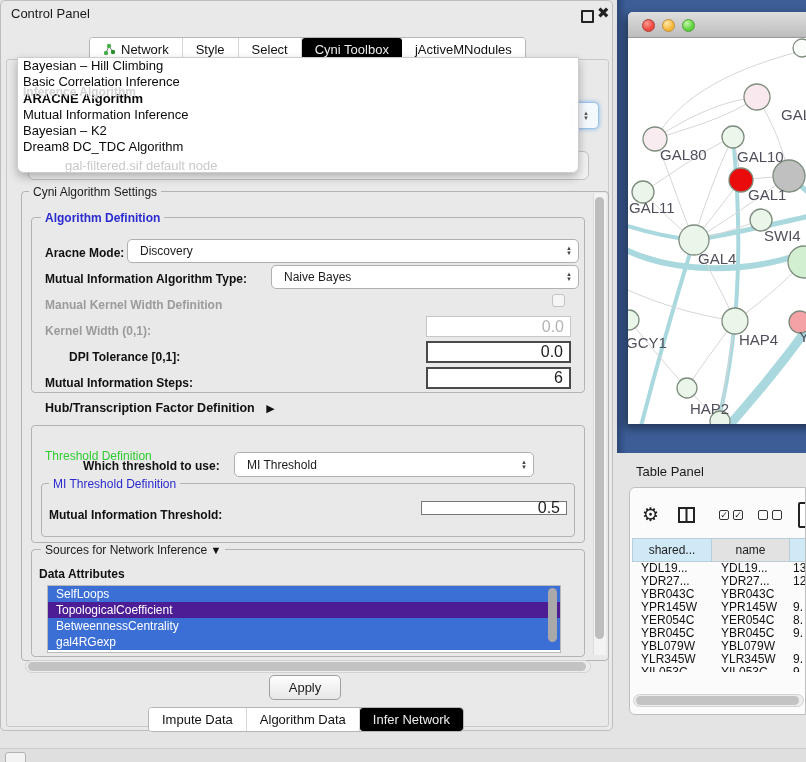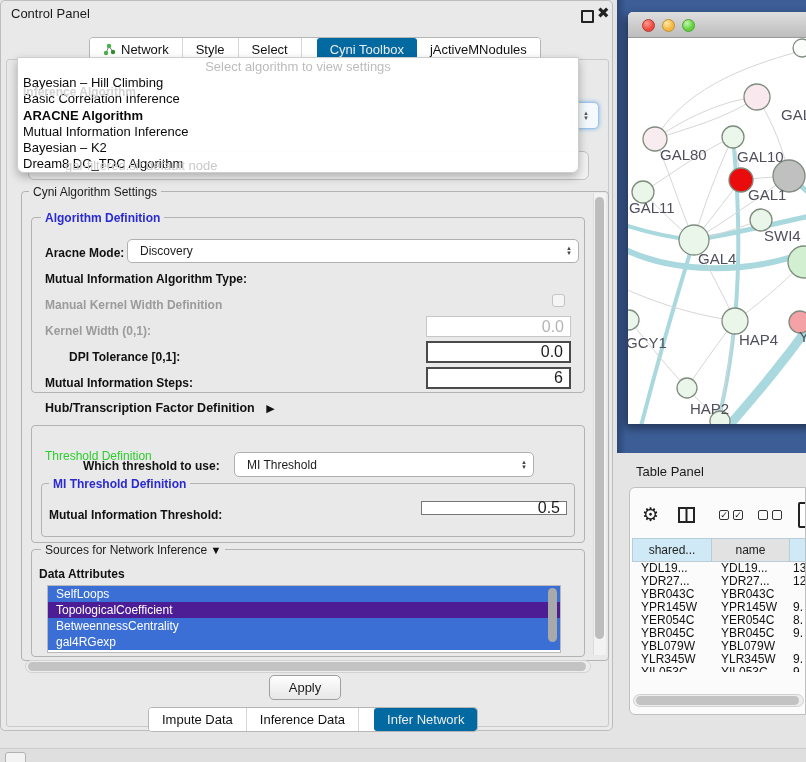--- a/index.html
+++ b/index.html
@@ -15,21 +15,21 @@
   .win-icon{top:7px;width:12px;height:12px;font-size:12px;font-weight:bold;color:#222;line-height:12px;text-align:center;}
   #icon-max{left:580px;top:9px;width:9px;height:9px;border:2px solid #222;border-radius:1px;}
   #icon-close{left:596px;top:6px;font-size:15px;}
 
   
   .tabstrip{height:23px;background:#ffffff;border:1px solid #b5b5b5;border-radius:4px;
             display:flex;align-items:stretch;overflow:hidden;}
   .tab{display:flex;align-items:center;padding:4px 13px;font-size:13px;color:#111;
        border-right:1px solid #d6d6d6;background:#fff;white-space:nowrap;}
   .tab:last-child{border-right:none;}
-  .tab.sel{background:#0369a1;color:#ededed;border-right:none;border-radius:3px;margin-left:15px;}
+  .tab.sel{background:#000000;color:#ededed;border-right:none;border-radius:3px;}
   #top-tabs{left:88px;top:36px;}
   #bottom-tabs{left:147px;top:706px;}
   .net-ico{width:13px;height:13px;margin-right:5px;}
 
   
   #cp-inner{left:5px;top:58px;width:603px;height:668px;background:#e9e9e9;
             border:1px solid #c9c9c9;border-radius:3px;box-sizing:border-box;}
 
   
   #ghost-combo{left:27px;top:150px;width:561px;height:29px;background:#f2f2f2;
@@ -164,21 +164,20 @@
     <div id="cp-inner" class="abs"></div>
 
     <div id="ghost-combo" class="abs"></div>
     <div id="ghost-value" class="abs ghost-text">gal-filtered.sif default node</div>
     <div id="combo-fragment" class="abs">
       <span>▲</span>
       <span>▼</span>
     </div>
 
     <div id="popup" class="abs">
-      <div id="popup-hint">Select algorithm to view settings</div>
       <div>
           <div class="popup-item">Bayesian – Hill Climbing</div>
           <div class="popup-item">Basic Correlation Inference</div>
           <div class="popup-item bold">ARACNE Algorithm</div>
           <div class="popup-item">Mutual Information Inference</div>
           <div class="popup-item">Bayesian – K2</div>
           <div class="popup-item">Dream8 DC_TDC Algorithm</div>
         </div>
     </div>
     <div id="ghost-label" class="abs ghost-text">Inference Algorithm</div>
@@ -192,20 +191,27 @@
     <div class="abs flabel" style="left:44px;top:245px;">Aracne Mode:</div>
     <div class="abs combo" style="left:126px;top:238px;width:452px;height:24px;">
       <span class="val">Discovery</span>
       <span class="arrows">
           <span>▲</span>
           <span>▼</span>
         </span>
     </div>
 
     <div class="abs flabel" style="left:44px;top:271px;">Mutual Information Algorithm Type:</div>
+    <div class="abs combo" style="left:270px;top:264px;width:308px;height:24px;">
+      <span class="val">Naive Bayes</span>
+      <span class="arrows">
+          <span>▲</span>
+          <span>▼</span>
+        </span>
+    </div>
 
     <div class="abs flabel dis" style="left:44px;top:297px;">Manual Kernel Width Definition</div>
     <div class="abs checkbox" style="left:551px;top:293px;"></div>
 
     <div class="abs flabel dis" style="left:44px;top:323px;">Kernel Width (0,1):</div>
     <div class="abs field dis" style="left:425px;top:315px;width:145px;height:21px;">0.0</div>
 
     <div class="abs flabel" style="left:44px;top:349px;padding-left:24px;">DPI Tolerance [0,1]:</div>
     <div class="abs field en" style="left:425px;top:340px;width:145px;height:22px;">0.0</div>
 
@@ -223,21 +229,21 @@
     <div class="abs flabel" style="left:82px;top:458px;">Which threshold to use:</div>
     <div class="abs combo" style="left:233px;top:451px;width:300px;height:25px;">
       <span class="val">MI Threshold</span>
       <span class="arrows">
           <span>▲</span>
           <span>▼</span>
         </span>
     </div>
 
     <div class="abs group" style="left:40px;top:482px;width:534px;height:54px;"></div>
-    <div class="abs group-label blue" style="left:48px;top:476px;font-weight:bold;">MI Threshold Definition</div>
+    <div class="abs group-label blue" style="left:48px;top:476px;font-weight:normal;">MI Threshold Definition</div>
     <div class="abs flabel" style="left:48px;top:507px;">Mutual Information Threshold:</div>
     <div class="abs field mid" style="left:420px;top:500px;width:146px;height:14px;">0.5</div>
 
     <div class="abs group" style="left:30px;top:548px;width:554px;height:108px;"></div>
     <div class="abs group-label" style="left:40px;top:542px;">
       <span>Sources for Network Inference</span>
       <span class="tri">▼</span>
     </div>
     <div class="abs flabel" style="left:38px;top:566px;">Data Attributes</div>
     <div id="attr-list" class="abs">
@@ -254,21 +260,21 @@
         <div class="hthumb"></div>
       </div>
 
     <div id="apply-btn" class="abs">Apply</div>
 
     <div id="bottom-tabs" class="abs tabstrip">
         <div class="tab">
           <span>Impute Data</span>
         </div>
         <div class="tab">
-          <span>Inference Data</span>
+          <span>Algorithm Data</span>
         </div>
         <div class="tab sel">
           <span>Infer Network</span>
         </div>
       </div>
   </div>
 
   <div id="desktop" class="abs"></div>
 
   <div id="netwin" class="abs">

